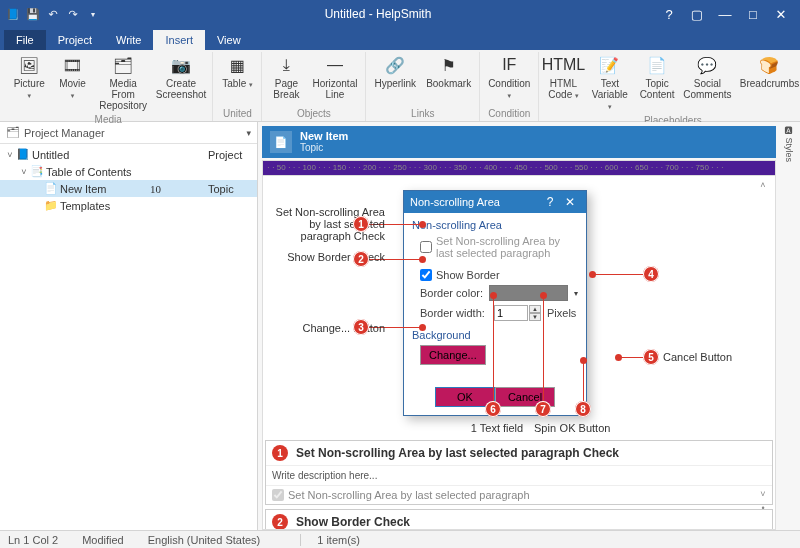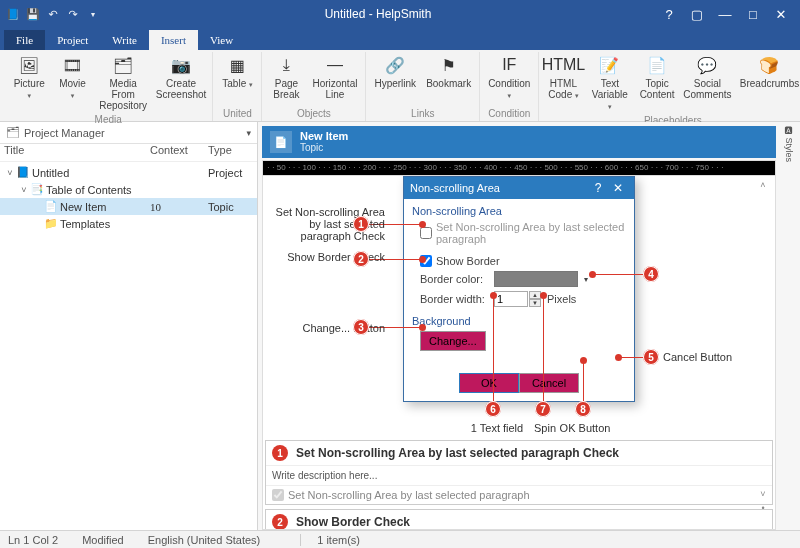--- a/index.html
+++ b/index.html
@@ -8,21 +8,21 @@
 
 .titlebar { height: 28px; background: #2b579a; color: #fff; display: flex; align-items: center; padding: 0 6px; }
 .titlebar .qat { display: flex; gap: 6px; align-items: center; }
 .titlebar .qat span { width: 14px; height: 14px; display: inline-flex; align-items: center; justify-content: center; font-size: 11px; opacity: .9; }
 .titlebar .title { flex: 1; text-align: center; font-size: 12px; }
 .titlebar .winbtns { display: flex; gap: 2px; }
 .titlebar .winbtns span { width: 26px; height: 22px; display: inline-flex; align-items: center; justify-content: center; font-size: 13px; }
 
 
 .tabs { height: 22px; background: #2b579a; display: flex; align-items: flex-end; padding-left: 4px; }
-.tab { padding: 4px 12px; color: #fff; font-size: 11px; cursor: pointer; font-family: Liberation Serif, serif; }
+.tab { padding: 4px 12px; color: #fff; font-size: 11px; cursor: pointer; }
 .tab.file { background: #1e3f72; }
 .tab.active { background: #f3f3f3; color: #2b579a; }
 
 
 .ribbon { height: 72px; background: #f3f3f3; border-bottom: 1px solid #d4d4d4; display: flex; padding: 2px 4px 0; }
 .rgroup { display: flex; flex-direction: column; align-items: center; padding: 0 4px; border-right: 1px solid #e1e1e1; }
 .rgroup:last-child { border-right: none; }
 .ritems { display: flex; gap: 2px; flex: 1; }
 .ritem { display: flex; flex-direction: column; align-items: center; justify-content: flex-start; padding: 2px 4px; min-width: 40px; cursor: pointer; }
 .ritem .ico { width: 22px; height: 22px; display: flex; align-items: center; justify-content: center; font-size: 16px; margin-bottom: 2px; }
@@ -45,32 +45,32 @@
 .trow .c2 { width: 58px; font-family: Liberation Serif, serif; }
 .trow .c3 { flex: 1; }
 .tw { display: inline-block; width: 12px; text-align: center; color: #666; font-size: 9px; }
 .tico { width: 14px; height: 14px; display: inline-flex; align-items: center; justify-content: center; margin-right: 2px; font-size: 11px; }
 .trow.sel { background: #cde6f7; }
 
 .right { flex: 1; display: flex; flex-direction: column; position: relative; background: #f6f6f6; }
 .doc-head { height: 32px; background: #2b7bbf; color: #fff; display: flex; align-items: center; padding: 0 8px; margin: 4px 24px 0 4px; }
 .doc-head .dico { width: 22px; height: 22px; background: #fff3; margin-right: 8px; display: flex; align-items: center; justify-content: center; }
 .doc-head .dtxt { font-size: 11px; line-height: 12px; }
-.ruler { height: 16px; background: #000000; border: 1px solid #ddd; margin: 2px 24px 0 4px; position: relative; font-size: 8px; color: #888; overflow: hidden; }
+.ruler { height: 16px; background: #4c1d95; border: 1px solid #ddd; margin: 2px 24px 0 4px; position: relative; font-size: 8px; color: #888; overflow: hidden; }
 .ruler-inner { position: absolute; left: 4px; top: 2px; white-space: nowrap; letter-spacing: 0; }
 .editor { flex: 1; background: #fff; margin: 0 24px 0 4px; border: 1px solid #ddd; border-top: none; position: relative; overflow: auto; }
 
 
 .marker { position: absolute; width: 16px; height: 16px; border-radius: 50%; background: #d9372b; color: #fff; font-size: 10px; font-weight: bold; display: flex; align-items: center; justify-content: center; box-shadow: 0 0 0 1px #fff inset; z-index: 50; }
 .anno-label { position: absolute; font-size: 11px; color: #333; z-index: 40; text-align: right; }
 .dot { position: absolute; width: 7px; height: 7px; background: #d9372b; border-radius: 50%; z-index: 45; }
 .line { position: absolute; background: #d9372b; z-index: 30; }
 
 
-.dialog { position: absolute; left: 140px; top: 0; width: 232px; background: #fff; border: 1px solid #3a6ea5; box-shadow: 4px 4px 10px rgba(0,0,0,.25); z-index: 20; }
+.dialog { position: absolute; left: 140px; top: 14px; width: 184px; background: #fff; border: 1px solid #3a6ea5; box-shadow: 4px 4px 10px rgba(0,0,0,.25); z-index: 20; }
 .dlg-title { height: 22px; background: #2b7bbf; color: #fff; display: flex; align-items: center; padding: 0 6px; font-size: 11px; }
 .dlg-title .sp { flex: 1; }
 .dlg-title .dbtn { width: 20px; text-align: center; font-size: 12px; }
 .dlg-body { padding: 6px 8px 8px; font-size: 11px; color: #444; }
 .fieldset { margin-bottom: 6px; }
 .fs-label { color: #2b579a; font-size: 11px; margin-bottom: 2px; position: relative; }
 .fs-label::after { content: ""; position: absolute; left: 100%; right: -140px; top: 50%; }
 .fs-body { padding: 2px 0 2px 8px; }
 .chk { display: flex; align-items: center; gap: 4px; }
 .chk input { width: 12px; height: 12px; }
@@ -226,25 +226,20 @@
     </div>
   </div>
 
 <div class="main">
   <div class="left">
     <div class="pm-head">
       <span style="margin-right:4px">🗂</span>
       <span>Project Manager</span>
       <span class="sp"></span>
       <span style="font-size:9px">▾</span>
-    </div>
-    <div class="tree-head">
-      <div>Title</div>
-      <div>Context</div>
-      <div>Type</div>
     </div>
     <div class="tree" id="tree">
         <div class="trow">
           <div class="c1" style="padding-left:4px"><span class="tw">˅</span><span class="tico">📘</span>Untitled</div>
           <div class="c2"></div>
           <div class="c3">Project</div>
         </div>
         <div class="trow">
           <div class="c1" style="padding-left:18px"><span class="tw">˅</span><span class="tico">📑</span>Table of Contents</div>
           <div class="c2"></div>

